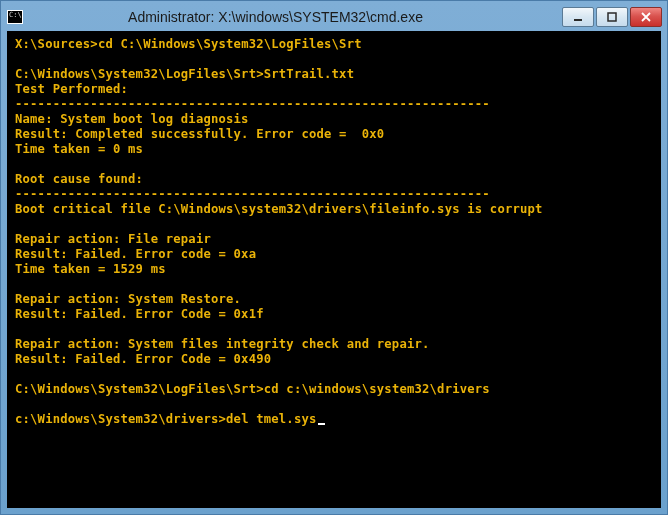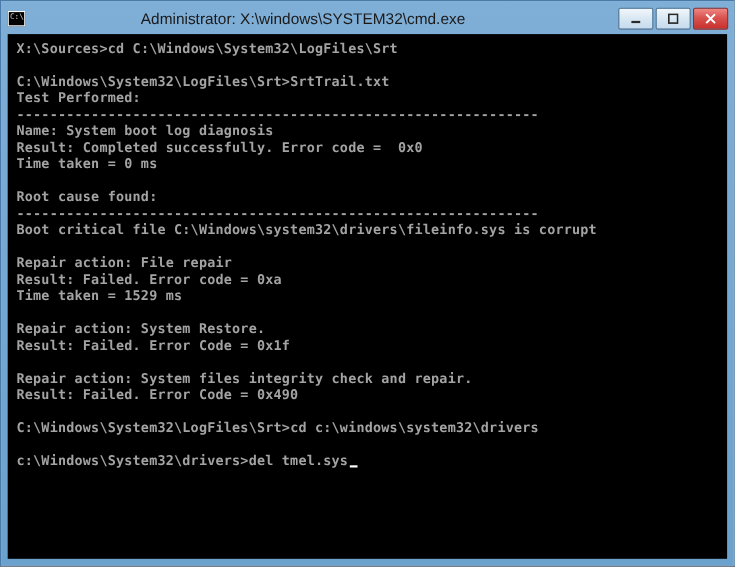--- a/index.html
+++ b/index.html
@@ -66,21 +66,21 @@
     position: absolute;
     top: 30px; left: 6px; right: 6px; bottom: 6px;
     background: #000;
     padding: 6px 8px;
     overflow: hidden;
   }
   .client pre {
     font-family: "Lucida Console", "Consolas", monospace;
     font-size: 12.2px;
     line-height: 15px;
-    color: #a3a3a3;
+    color: #eab308;
     font-weight: bold;
     white-space: pre-wrap;
     letter-spacing: 0.2px;
   }
   .cursor {
     display: inline-block;
     width: 7px; height: 2px;
     background: #fff;
     vertical-align: -2px;
     margin-left: 1px;

